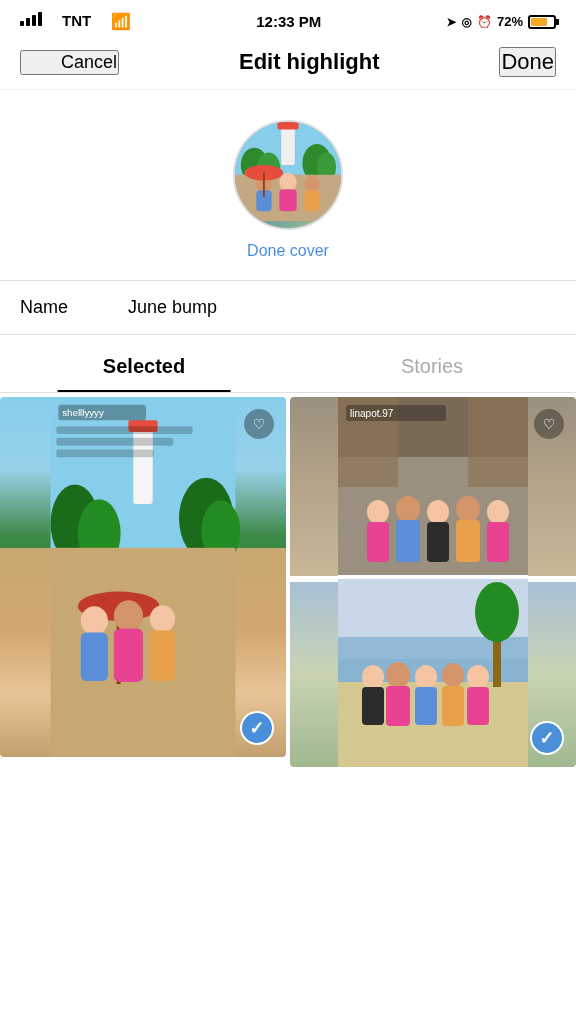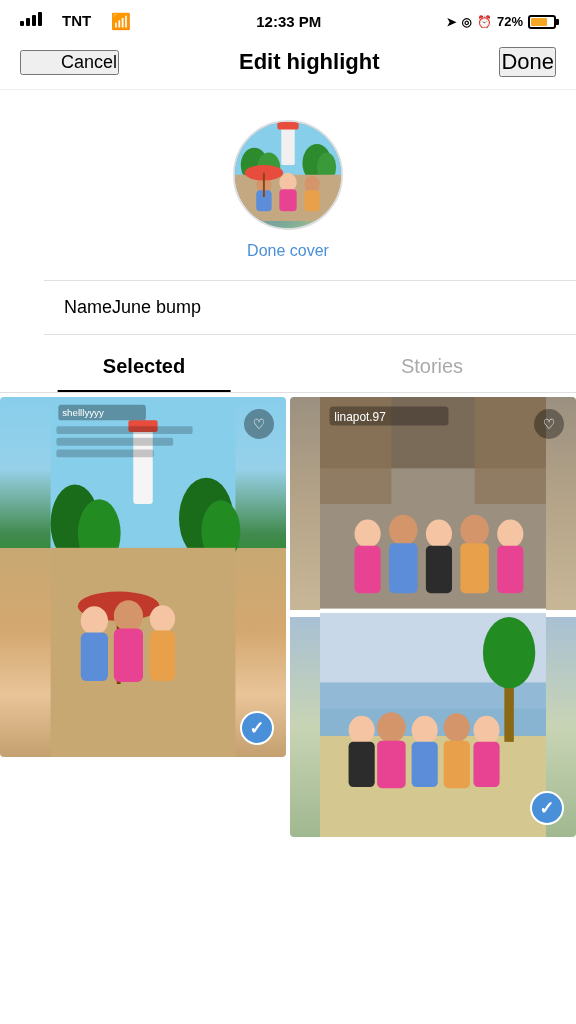--- a/index.html
+++ b/index.html
@@ -132,21 +132,21 @@
       border: none;
     }
 
     
     .name-row {
       display: flex;
       align-items: center;
       padding: 16px 20px;
       border-bottom: 1px solid #e0e0e0;
       border-top: 1px solid #e0e0e0;
-      margin-left: 44px;
+      gap: 60px;
     }
     .name-label {
       font-size: 18px;
       color: #000;
       font-weight: 400;
     }
     .name-value {
       font-size: 18px;
       color: #000;
     }
@@ -355,21 +355,21 @@
       <rect x="6" y="30" width="140" height="8" fill="rgba(0,0,0,0.2)" rx="2"></rect>
       <rect x="6" y="42" width="120" height="8" fill="rgba(0,0,0,0.2)" rx="2"></rect>
       <rect x="6" y="54" width="100" height="8" fill="rgba(0,0,0,0.2)" rx="2"></rect>
     </svg>
 
     <div class="heart-icon">♡</div>
 
     <div class="check-badge">✓</div>
   </div>
 
-  <div class="story-card" style="height: 440px;">
+  <div class="story-card" style="height: 370px;">
 
     <div style="position:absolute;top:0;left:0;right:0;height:49%;background:linear-gradient(180deg,#9b9080 0%,#b5a488 50%,#c8b898 100%);"></div>
 
     <div style="position:absolute;top:48.5%;left:0;right:0;height:3px;background:#fff;z-index:2;"></div>
 
     <div style="position:absolute;bottom:0;left:0;right:0;height:50%;background:linear-gradient(180deg,#a8c0d4 0%,#c8d4b4 50%,#a0b890 100%);"></div>
 
     <svg style="position:absolute;top:0;left:0;width:100%;height:100%;" viewBox="0 0 190 370">
 
       <rect x="0" y="0" width="190" height="178" fill="#9b9080"></rect>

